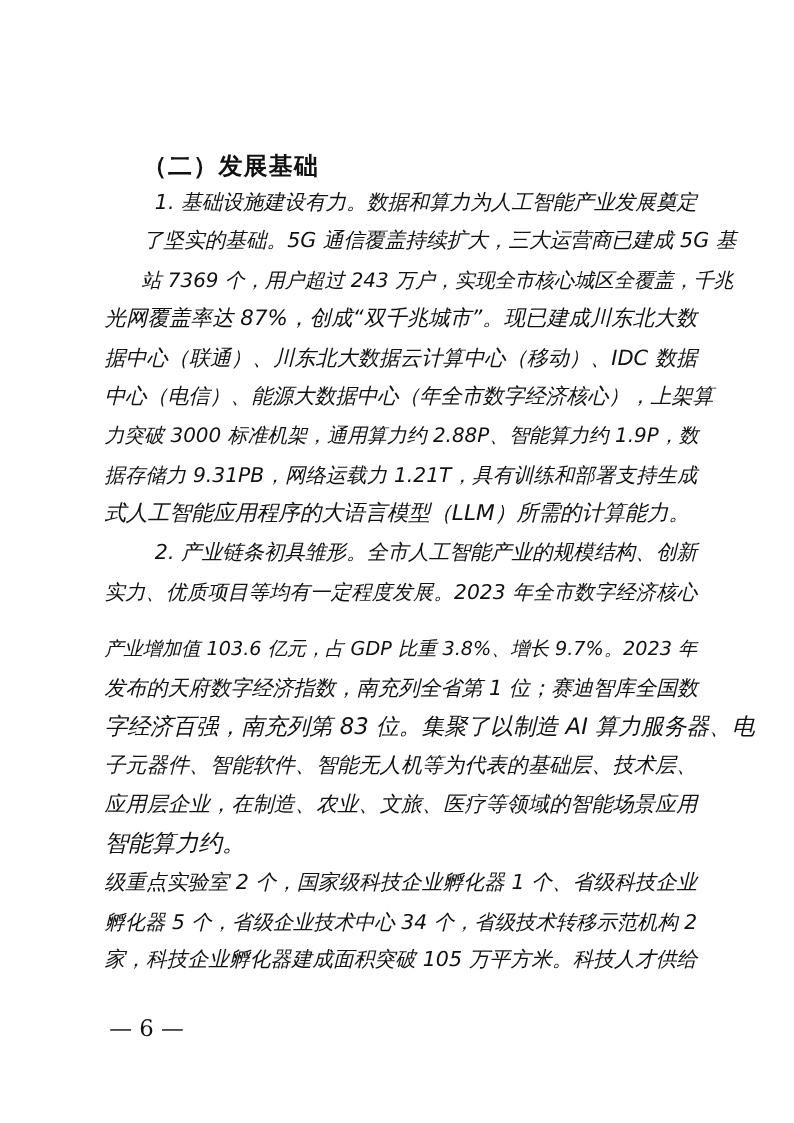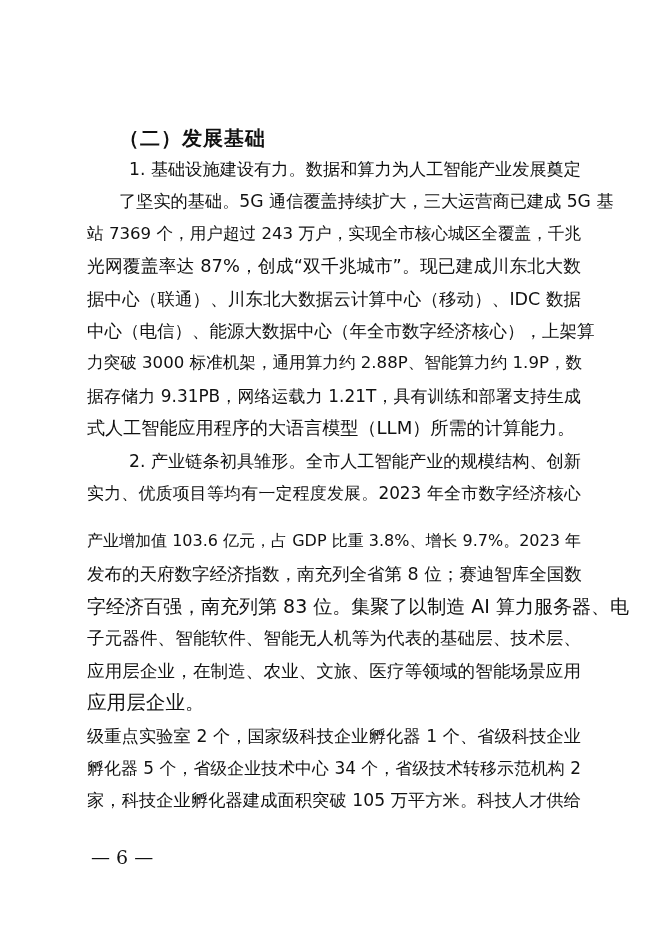--- a/index.html
+++ b/index.html
@@ -40,20 +40,21 @@
   }
   .line {
     height: 32.4px;
     line-height: 32.4px;
     font-size: 19.6px;
     white-space: nowrap;
     text-align: justify;
     text-align-last: justify;
     font-family: "DejaVu Sans", "Liberation Sans", sans-serif;
     font-weight: normal;
+    font-style: italic;
   }
   .line.last {
     text-align-last: left;
   }
   .line.indent {
     padding-left: 42px;
   }
   .page-number {
     position: absolute;
     left: 91px;
@@ -68,36 +69,36 @@
 <body>
 
 <div class="page">
 
   <div class="heading">（二）发展基础</div>
 
   <div class="body-block">
 
     <div class="line indent" style="font-size: 17.2px;">1. 基础设施建设有力。数据和算力为人工智能产业发展奠定</div>
     <div class="line" style="font-size: 17.2px; margin-left: 32px;">了坚实的基础。5G 通信覆盖持续扩大，三大运营商已建成 5G 基</div>
-    <div class="line" style="font-size: 16.6px;">站 7369 个，用户超过 243 万户，实现全市核心城区全覆盖，千兆</div>
+    <div class="line" style="font-size: 16.6px; margin-left: 31px;">站 7369 个，用户超过 243 万户，实现全市核心城区全覆盖，千兆</div>
     <div class="line" style="font-size: 17.8px;">光网覆盖率达 87%，创成“双千兆城市”。现已建成川东北大数</div>
     <div class="line" style="font-size: 17.5px;">据中心（联通）、川东北大数据云计算中心（移动）、IDC 数据</div>
     <div class="line" style="font-size: 17.5px;">中心（电信）、能源大数据中心（年全市数字经济核心），上架算</div>
     <div class="line" style="font-size: 16.6px;">力突破 3000 标准机架，通用算力约 2.88P、智能算力约 1.9P，数</div>
     <div class="line" style="font-size: 16.9px;">据存储力 9.31PB，网络运载力 1.21T，具有训练和部署支持生成</div>
     <div class="line last" style="font-size: 18.1px;">式人工智能应用程序的大语言模型（LLM）所需的计算能力。</div>
 
     <div class="line indent" style="font-size: 17.2px;">2. 产业链条初具雏形。全市人工智能产业的规模结构、创新</div>
     <div class="line" style="font-size: 16.9px;">实力、优质项目等均有一定程度发展。2023 年全市数字经济核心</div>
     <div class="line" style="font-size: 16px; margin-top: 16px;">产业增加值 103.6 亿元，占 GDP 比重 3.8%、增长 9.7%。2023 年</div>
-    <div class="line" style="font-size: 17.5px;">发布的天府数字经济指数，南充列全省第 8 位；赛迪智库全国数</div>
+    <div class="line" style="font-size: 17.5px;">发布的天府数字经济指数，南充列全省第 1 位；赛迪智库全国数</div>
     <div class="line" style="font-size: 19px;">字经济百强，南充列第 83 位。集聚了以制造 AI 算力服务器、电</div>
     <div class="line" style="font-size: 17.5px;">子元器件、智能软件、智能无人机等为代表的基础层、技术层、</div>
     <div class="line" style="font-size: 17.5px;">应用层企业，在制造、农业、文旅、医疗等领域的智能场景应用</div>
-    <div class="line last">应用层企业。</div>
+    <div class="line last">智能算力约。</div>
 
     <div class="line" style="font-size: 17.2px;">级重点实验室 2 个，国家级科技企业孵化器 1 个、省级科技企业</div>
     <div class="line" style="font-size: 16.9px;">孵化器 5 个，省级企业技术中心 34 个，省级技术转移示范机构 2</div>
     <div class="line" style="font-size: 17.2px;">家，科技企业孵化器建成面积突破 105 万平方米。科技人才供给</div>
   </div>
 
   <div class="page-number">— 6 —</div>
 </div>
 
 </body></html>

